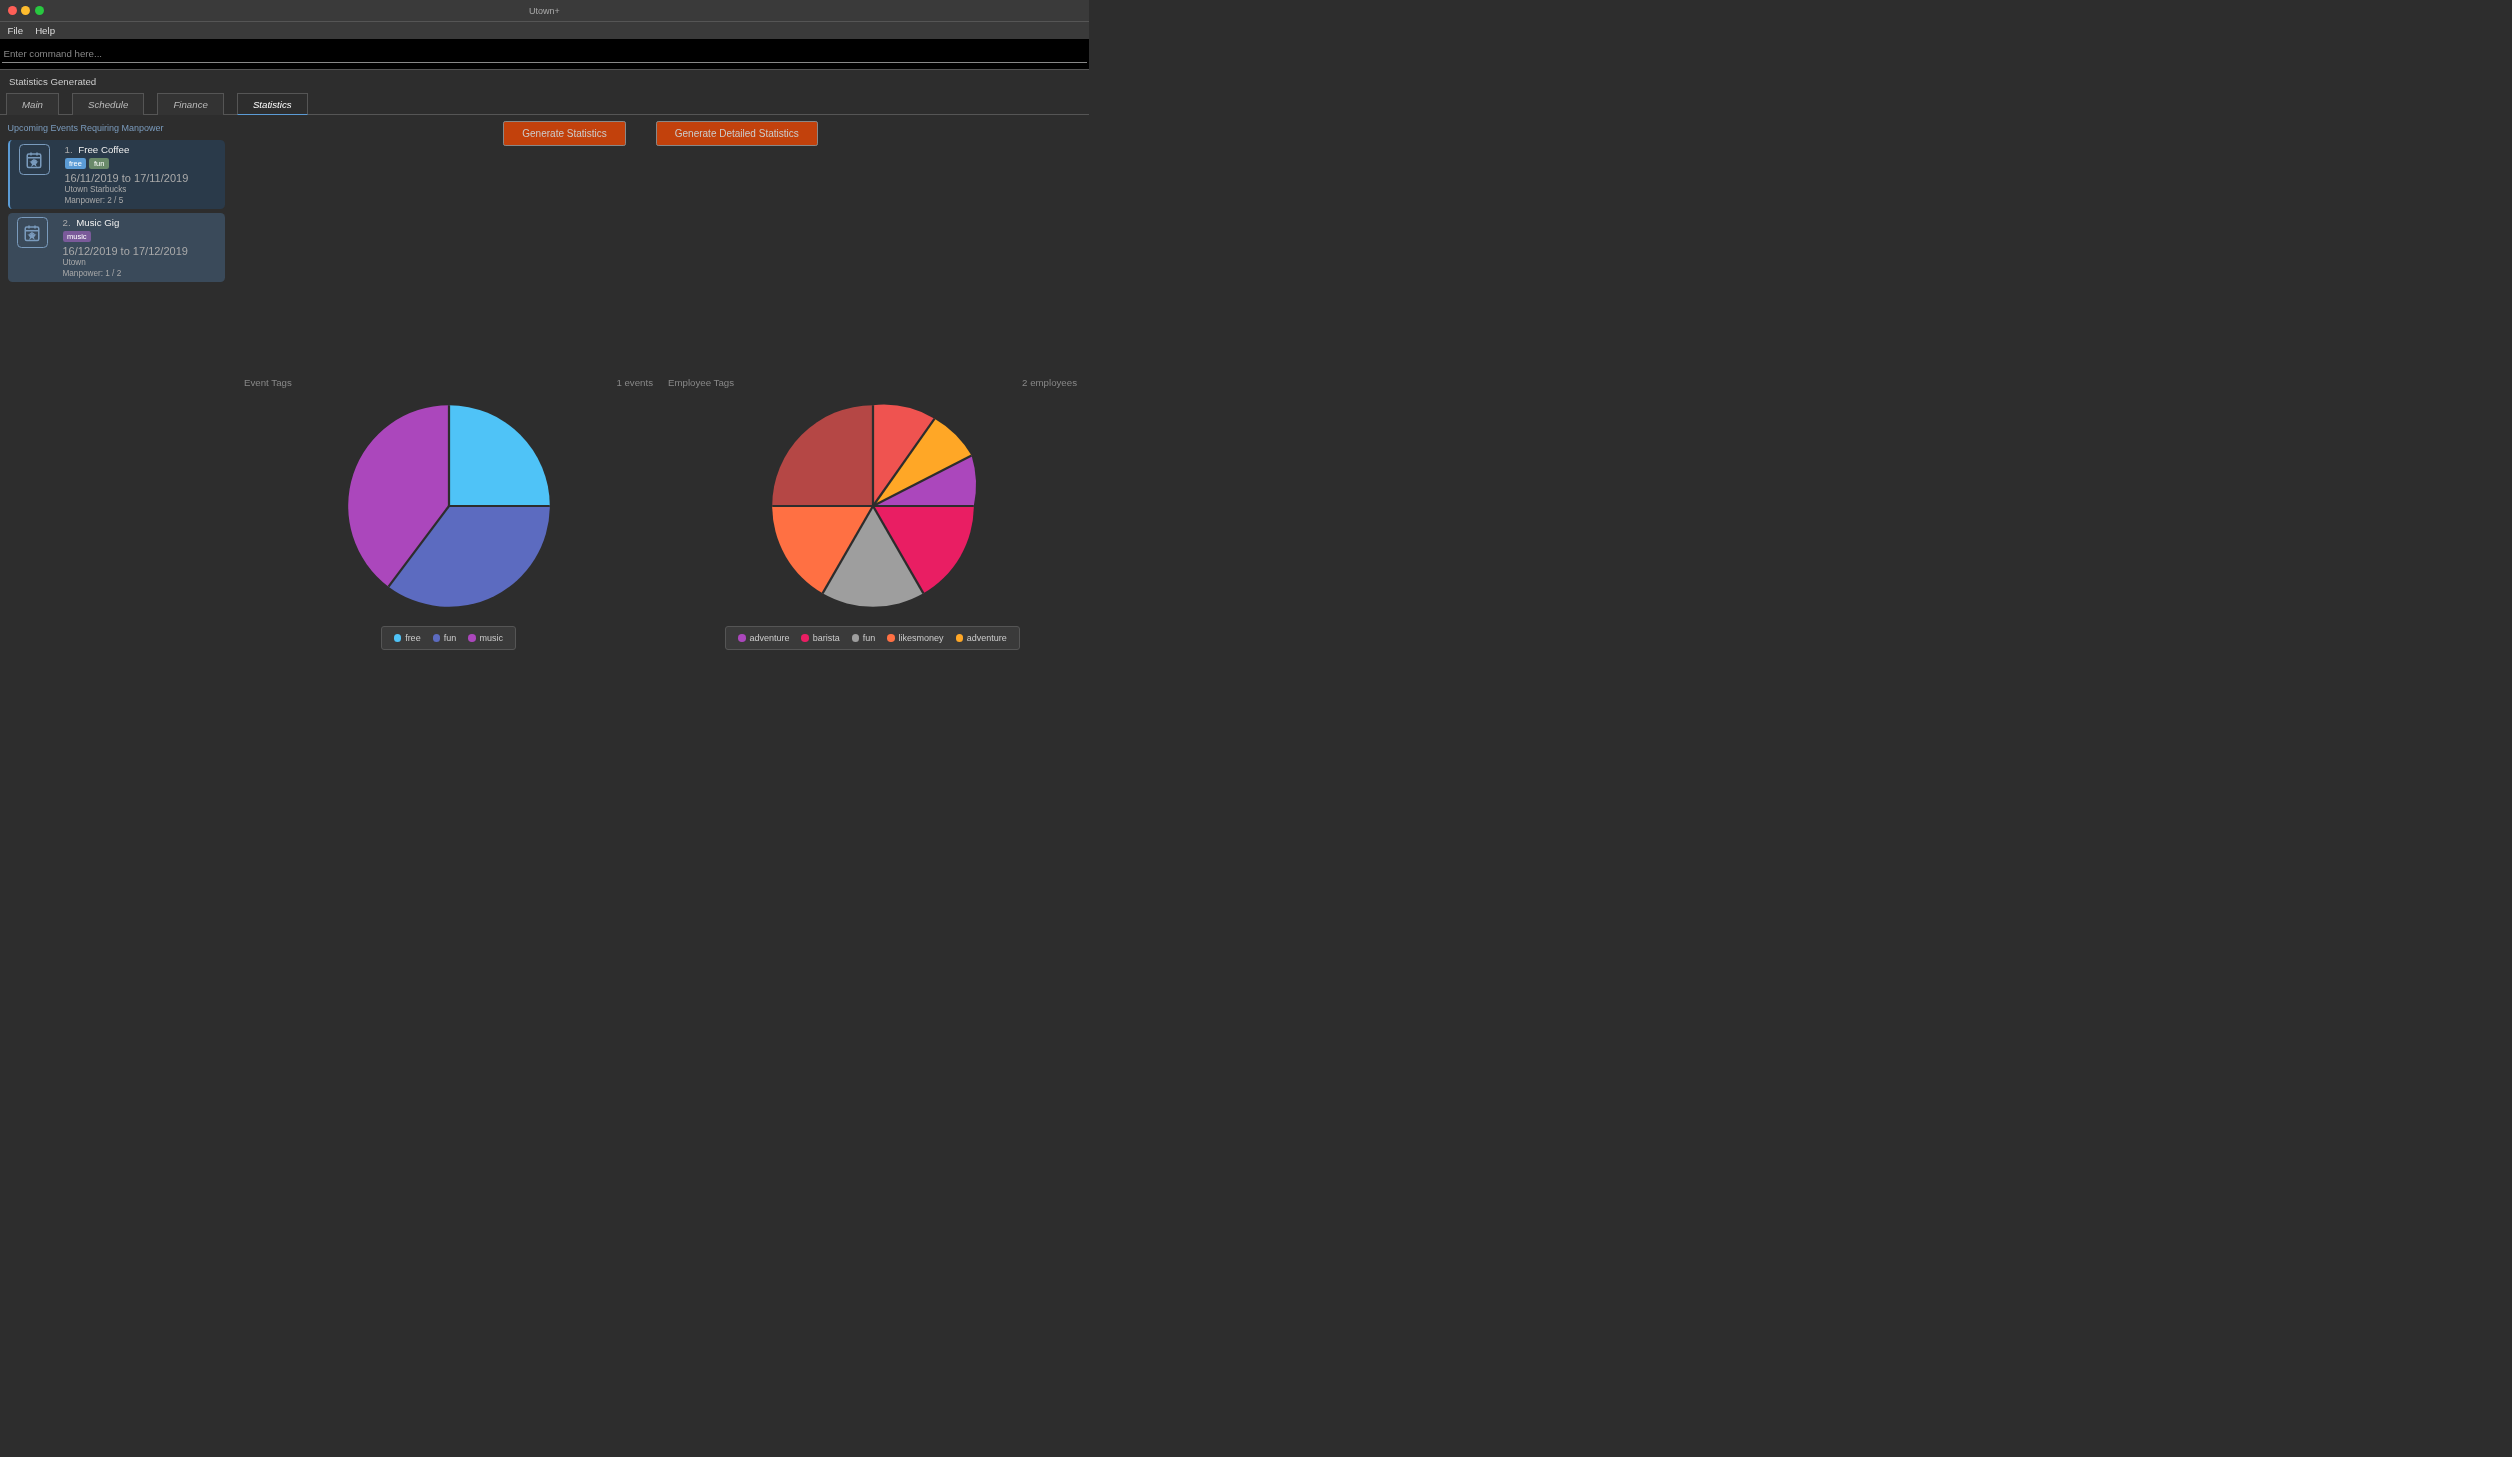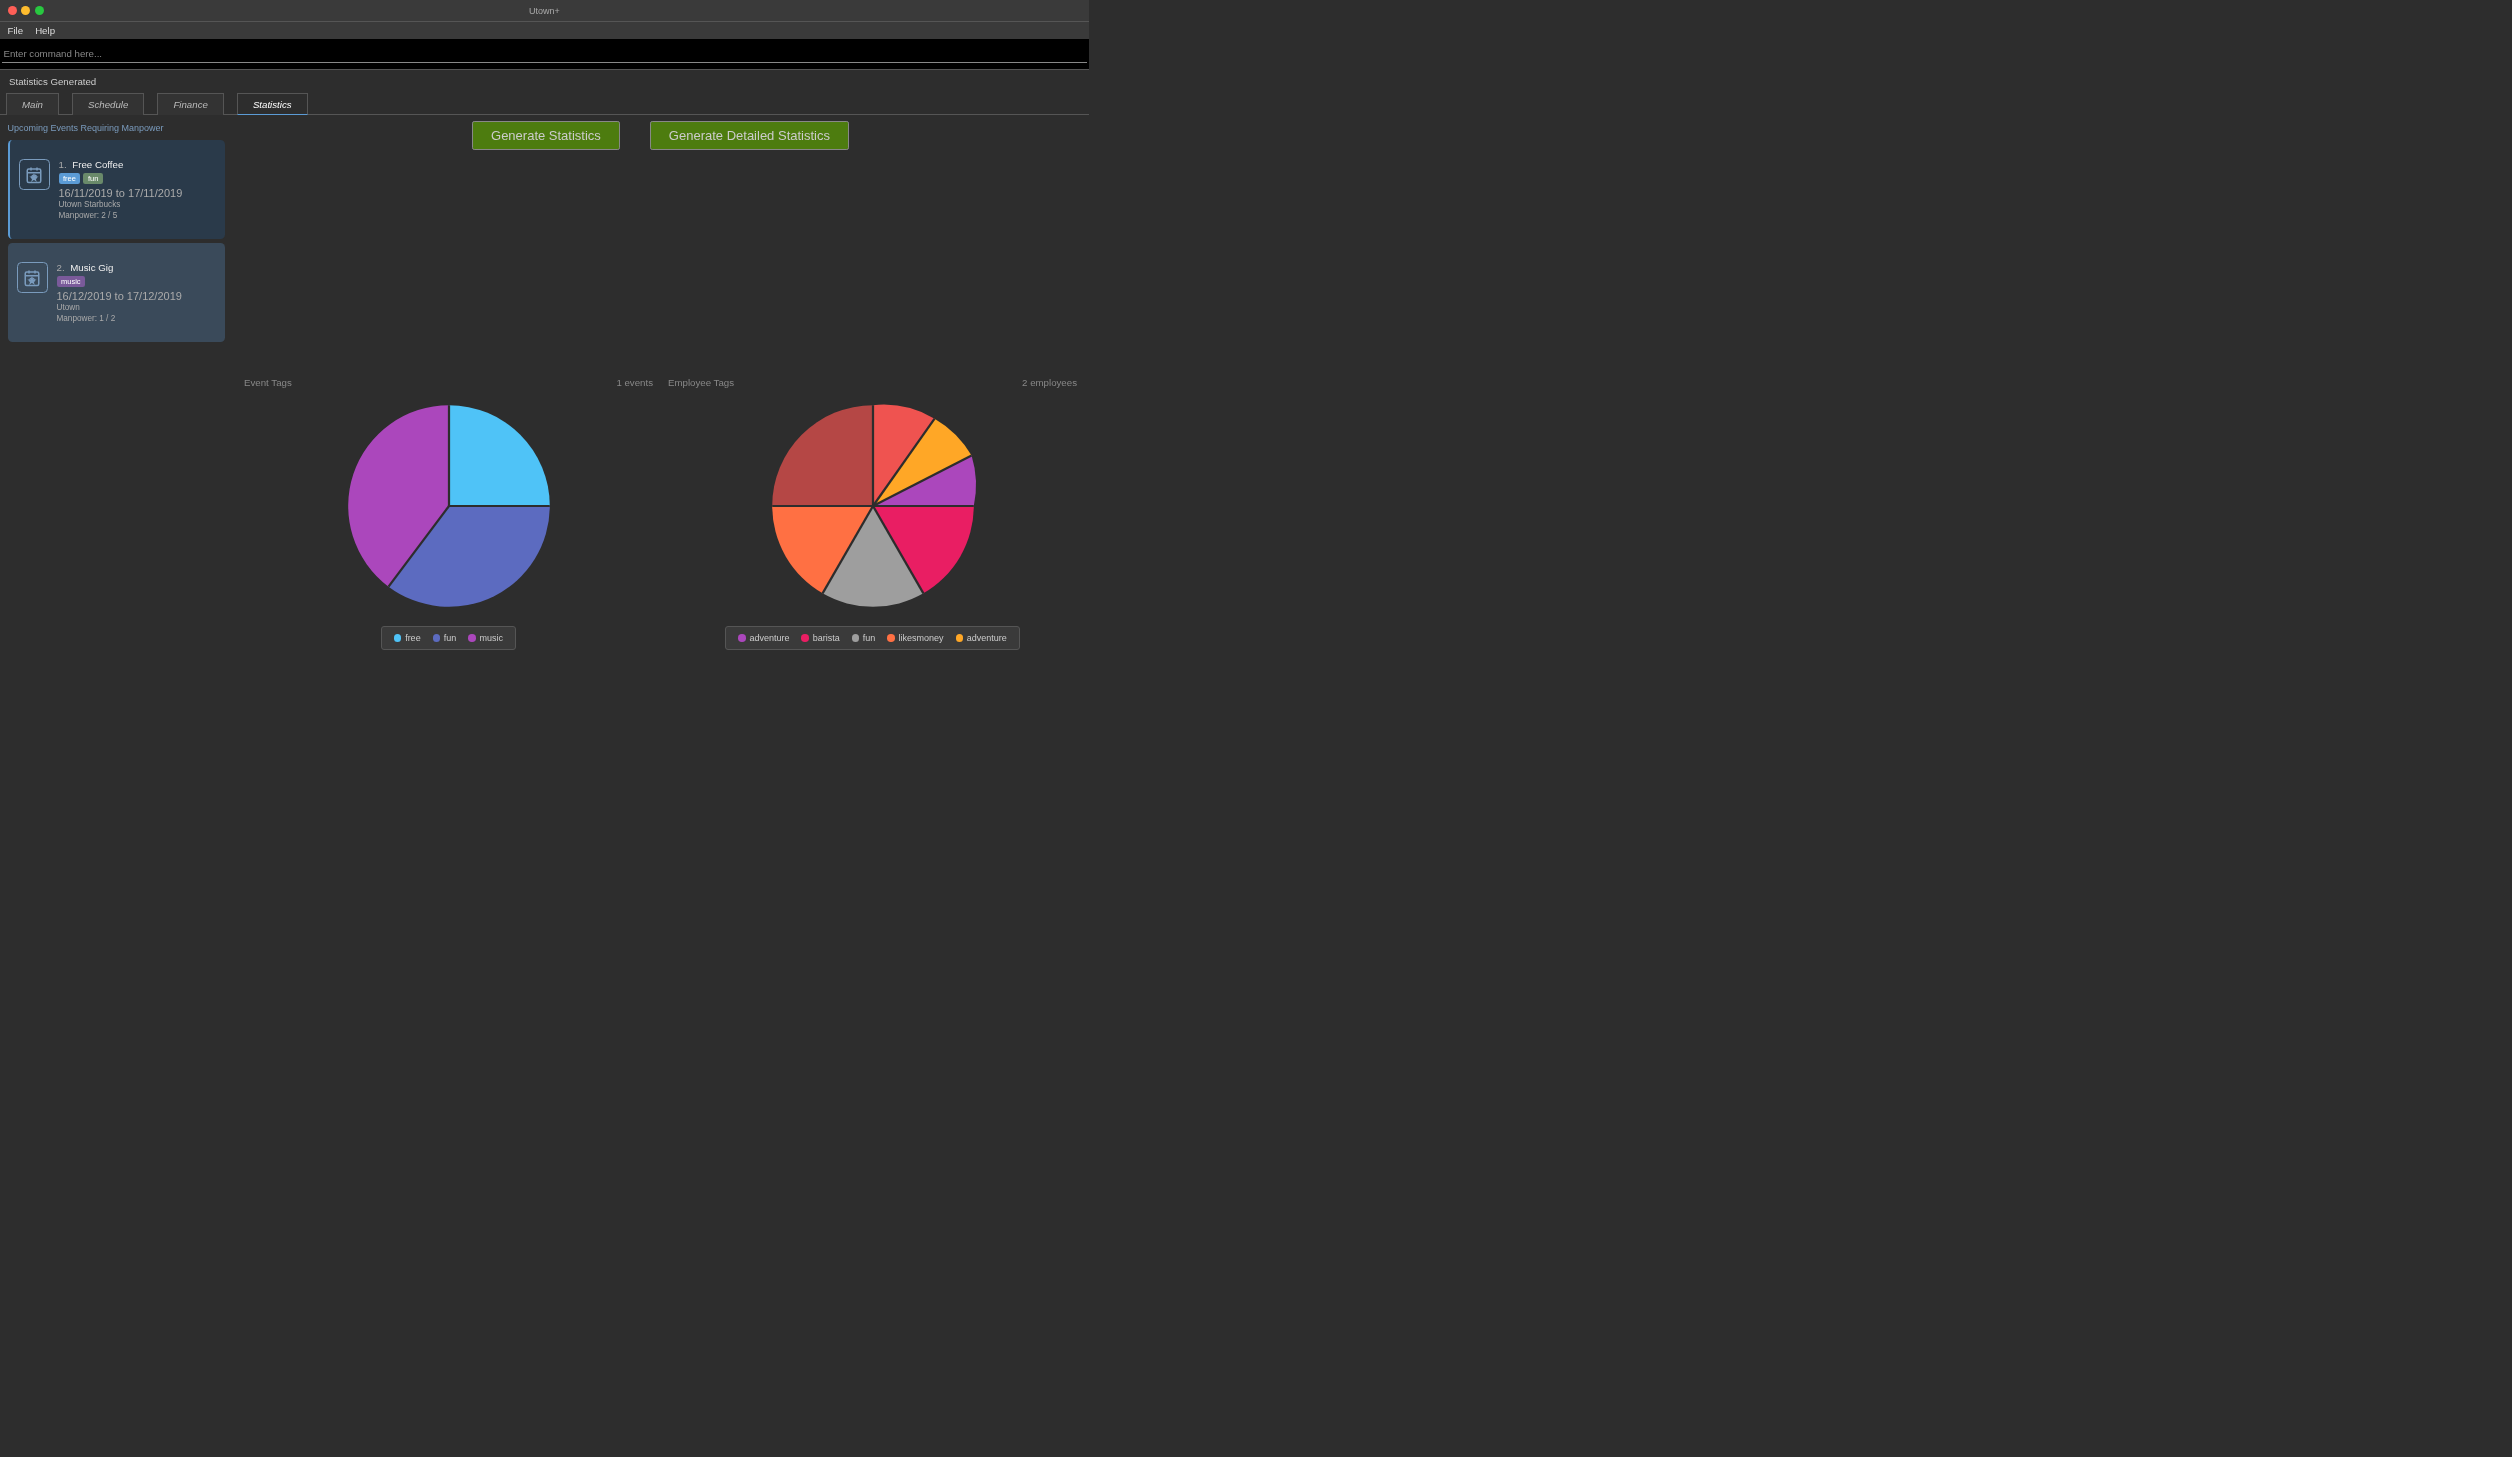--- a/index.html
+++ b/index.html
@@ -124,25 +124,25 @@
     .section-title {
       font-size: 9px;
       color: #7a9bbd;
       margin-bottom: 7.5px;
       cursor: pointer;
     }
 
     .event-card {
       background: #3a4a5a;
       border-radius: 4.5px;
-      padding: 19px 9px;
+      padding: 4px 9px;
       margin-bottom: 4.5px;
       display: flex;
       align-items: flex-start;
-      gap: 9px;
+      gap: 15px;
       cursor: pointer;
     }
     .event-card.selected {
       background: #2a3a4a;
       border-left: 2.2px solid #5b9bd5;
     }
     .event-icon {
       width: 31px;
       height: 31px;
       border: 1.5px solid #7a9bbd;
@@ -195,24 +195,24 @@
       padding: 6px 12px;
     }
     .charts-buttons {
       display: flex;
       justify-content: center;
       gap: 30px;
       margin-bottom: 9px;
     }
     .chart-btn {
       border: 0.7px solid #888;
-      background: #4d7c0f;
+      background: #c2410c;
       color: #ccc;
       padding: 6px 18px;
-      font-size: 13px;
+      font-size: 10px;
       cursor: pointer;
       border-radius: 2.2px;
     }
 
     .charts-row {
       display: flex;
       flex: 1;
       gap: 15px;
       align-items: flex-end;
     }

